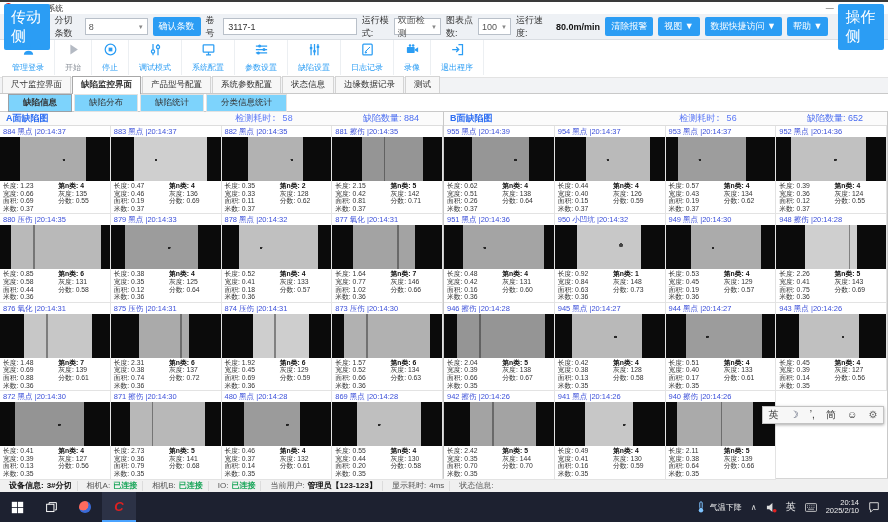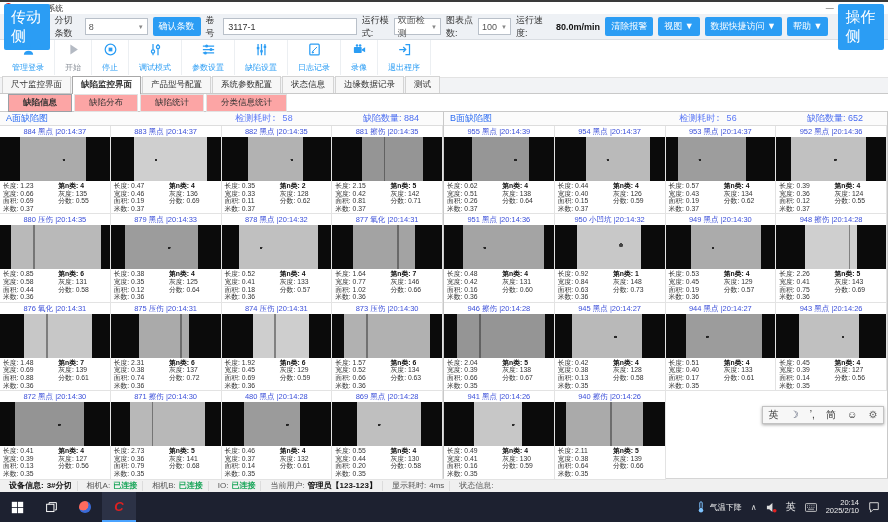--- a/index.html
+++ b/index.html
@@ -31,33 +31,33 @@
   .tbtn .tlabel{font-size:8px;color:#2b9df4;margin-top:1px;white-space:nowrap;}
   .tbtn.gray .tlabel{color:#8a9099;}
 
   
   .maintabs{height:16px;background:#f2f3f5;display:flex;align-items:flex-end;border-bottom:1px solid #c9c9c9;padding-left:2px;}
   .mtab{font-size:8.5px;color:#333;padding:2px 8px;border:1px solid #d4d4d4;border-bottom:none;background:#f7f7f7;margin-right:1px;cursor:pointer;}
   .mtab.active{background:#fff;border-color:#a8a8a8;margin-bottom:-1px;padding-bottom:3px;font-weight:bold;}
 
   
   .subtabs{height:17px;background:#fff;display:flex;align-items:center;gap:2px;padding:0 8px;}
-  .stab{font-size:8.5px;color:#333;padding:2px 14px;border:1px solid #e2e2e2;background:#fca5a5;cursor:pointer;}
+  .stab{font-size:8.5px;color:#333;padding:2px 14px;border:1px solid #e2e2e2;background:#7dd3fc;cursor:pointer;}
   .stab.active{border-color:#9aa0a6;font-weight:bold;}
 
   
   .panels{height:367px;display:flex;border-top:1px solid #c9c9c9;}
   .panel{width:444px;border-right:1px solid #c9c9c9;display:flex;flex-direction:column;}
   .panel-header{height:17px;background:#fbfbfb;border-bottom:1px solid #ddd;display:flex;align-items:center;font-size:9px;padding:0 6px;}
-  .panel-title{color:#2e6ef2;font-weight:normal;}
+  .panel-title{color:#2e6ef2;font-weight:bold;}
   .panel-time{color:#5b78f6;margin-left:auto;margin-right:70px;font-family:Liberation Mono, monospace;}
   .panel-count{color:#4a6cf0;margin-right:18px;}
   .grid{flex:1;display:grid;grid-template-columns:repeat(4,1fr);grid-template-rows:repeat(4,1fr);}
   .cell{border-right:1px solid #e3e3e3;border-bottom:1px solid #e3e3e3;display:flex;flex-direction:column;overflow:hidden;cursor:pointer;background:#fff;}
-  .cell-head{font-size:7.5px;color:#3b4fd9;padding:1px 11px;height:11px;white-space:nowrap;overflow:hidden;text-align:center;}
+  .cell-head{font-size:7.5px;color:#3b4fd9;padding:1px 3px;height:11px;white-space:nowrap;overflow:hidden;}
   .cell-img{height:44px;background:#888;}
   .cell-stats{flex:1;display:flex;padding:1px 3px;gap:2px;}
   .scol{font-size:6.8px;line-height:7.6px;color:#333;white-space:nowrap;}
   .scol.left{flex:1.1;}
   .scol.right{flex:1;}
   .scol .cls-line{font-weight:bold;color:#111;}
 
   
   .ime-bar{position:absolute;left:762px;top:406px;width:122px;height:18px;background:#f7f7f7;border:1px solid #c2c2c2;box-shadow:0 1px 3px rgba(0,0,0,.35);display:flex;align-items:center;justify-content:space-around;font-size:10px;color:#333;z-index:5;}
   .ime-bar span{cursor:pointer;line-height:12px;}
@@ -152,20 +152,27 @@
       <div class="tbtn">
         <span class="ticon"><svg viewBox="0 0 24 24">
             <path d="M8 3v18M16 3v18" stroke="#2b9df4" stroke-width="2"></path>
             <circle cx="8" cy="15" r="2.6" fill="#fff" stroke="#2b9df4" stroke-width="2"></circle>
             <circle cx="16" cy="8" r="2.6" fill="#fff" stroke="#2b9df4" stroke-width="2"></circle>
           </svg></span>
         <span class="tlabel">调试模式</span>
       </div>
       <div class="tbtn">
         <span class="ticon"><svg viewBox="0 0 24 24">
+            <rect x="3.5" y="4.5" width="17" height="11.5" rx="1" fill="none" stroke="#2b9df4" stroke-width="2"></rect>
+            <path d="M12 16v4M8 20.5h8" stroke="#2b9df4" stroke-width="2"></path>
+          </svg></span>
+        <span class="tlabel">系统配置</span>
+      </div>
+      <div class="tbtn">
+        <span class="ticon"><svg viewBox="0 0 24 24">
             <path d="M3 6.5h18M3 12h18M3 17.5h18" stroke="#2b9df4" stroke-width="2"></path>
             <circle cx="9" cy="6.5" r="2.4" fill="#2b9df4"></circle>
             <circle cx="16" cy="12" r="2.4" fill="#2b9df4"></circle>
             <circle cx="7" cy="17.5" r="2.4" fill="#2b9df4"></circle>
           </svg></span>
         <span class="tlabel">参数设置</span>
       </div>
       <div class="tbtn">
         <span class="ticon"><svg viewBox="0 0 24 24">
             <path d="M6.5 3v18M12 3v18M17.5 3v18" stroke="#2b9df4" stroke-width="2"></path>
@@ -700,20 +707,37 @@
               <div class="scol left">
                 <div>长度: 0.45</div>
                 <div>宽度: 0.39</div>
                 <div>面积: 0.14</div>
                 <div>米数: 0.35</div>
               </div>
               <div class="scol right">
                 <div class="cls-line">第n类: 4</div>
                 <div>灰度: 127</div>
                 <div>分数: 0.56</div>
+              </div>
+            </div>
+          </div>
+          <div class="cell">
+            <div class="cell-head">942 擦伤 |20:14:26</div>
+            <div class="cell-img" style="background: linear-gradient(90deg, rgba(0, 0, 0, 0) 44%, rgba(35, 35, 35, 0.45) 44%, rgba(35, 35, 35, 0.45) 45.5%, rgba(0, 0, 0, 0) 45.5%), linear-gradient(90deg, rgb(11, 11, 11) 0px, rgb(11, 11, 11) 24%, rgb(163, 163, 163) 24%, rgb(163, 163, 163) 84%, rgb(11, 11, 11) 84%, rgb(11, 11, 11) 100%);"></div>
+            <div class="cell-stats">
+              <div class="scol left">
+                <div>长度: 2.42</div>
+                <div>宽度: 0.35</div>
+                <div>面积: 0.70</div>
+                <div>米数: 0.35</div>
+              </div>
+              <div class="scol right">
+                <div class="cls-line">第n类: 5</div>
+                <div>灰度: 144</div>
+                <div>分数: 0.70</div>
               </div>
             </div>
           </div>
           <div class="cell">
             <div class="cell-head">941 黑点 |20:14:26</div>
             <div class="cell-img" style="background: radial-gradient(2px at 63% 52%, rgba(15, 15, 15, 0.85) 0px, rgba(15, 15, 15, 0.85) 60%, rgba(0, 0, 0, 0) 70%), linear-gradient(90deg, rgb(11, 11, 11) 0px, rgb(11, 11, 11) 27%, rgb(199, 199, 199) 27%, rgb(199, 199, 199) 71%, rgb(11, 11, 11) 71%, rgb(11, 11, 11) 100%);"></div>
             <div class="cell-stats">
               <div class="scol left">
                 <div>长度: 0.49</div>
                 <div>宽度: 0.41</div>

